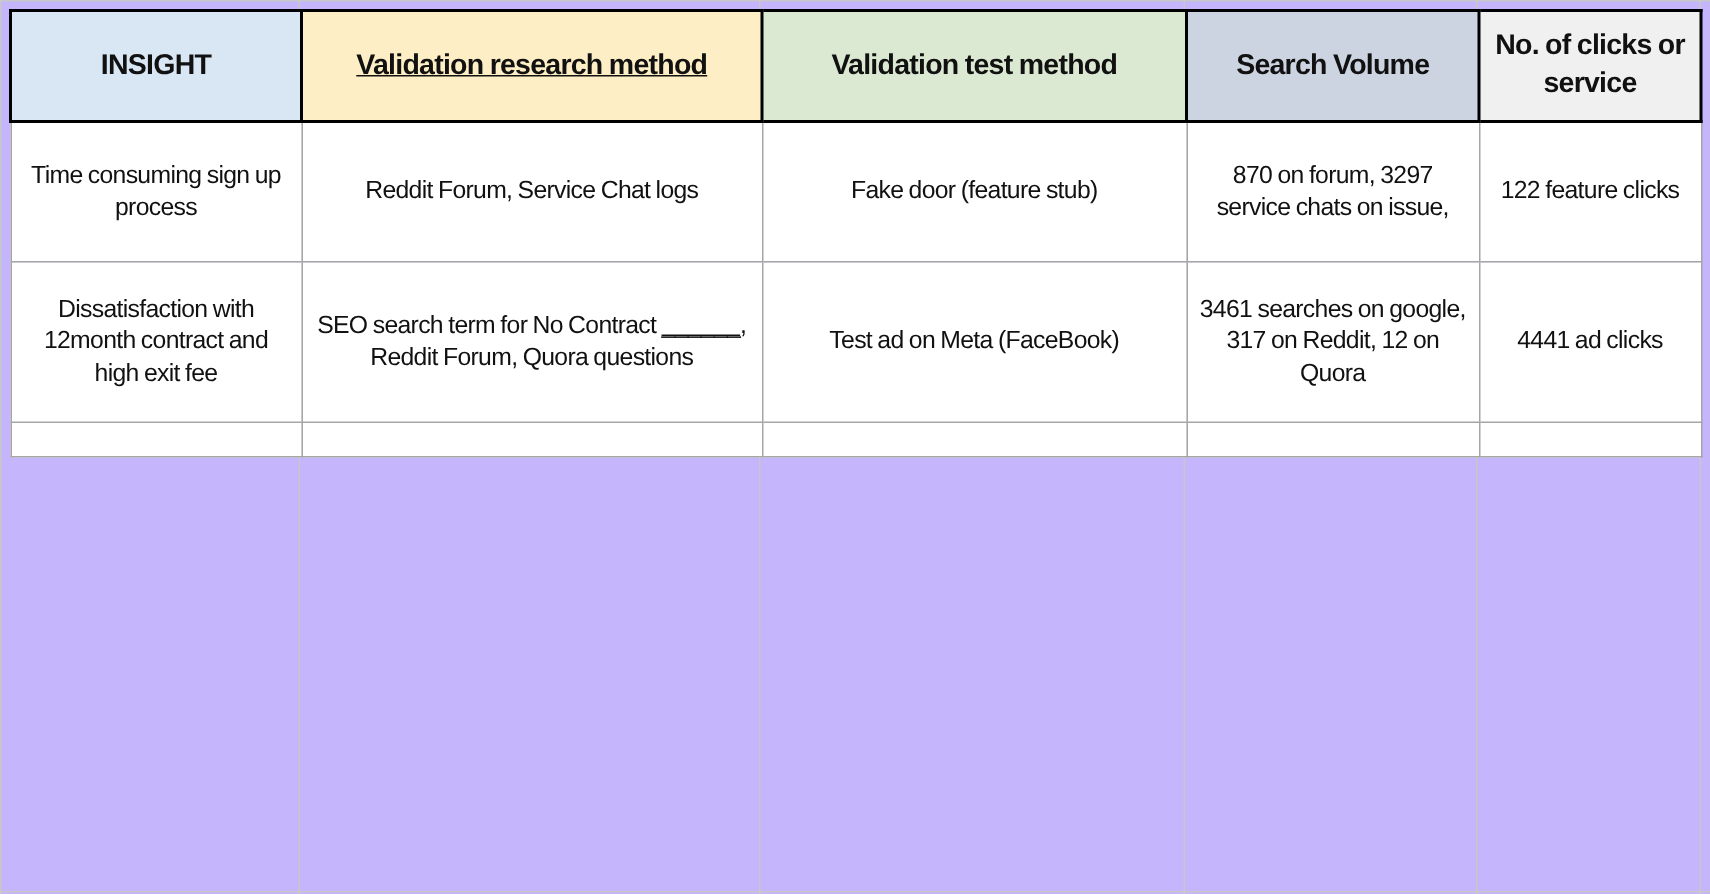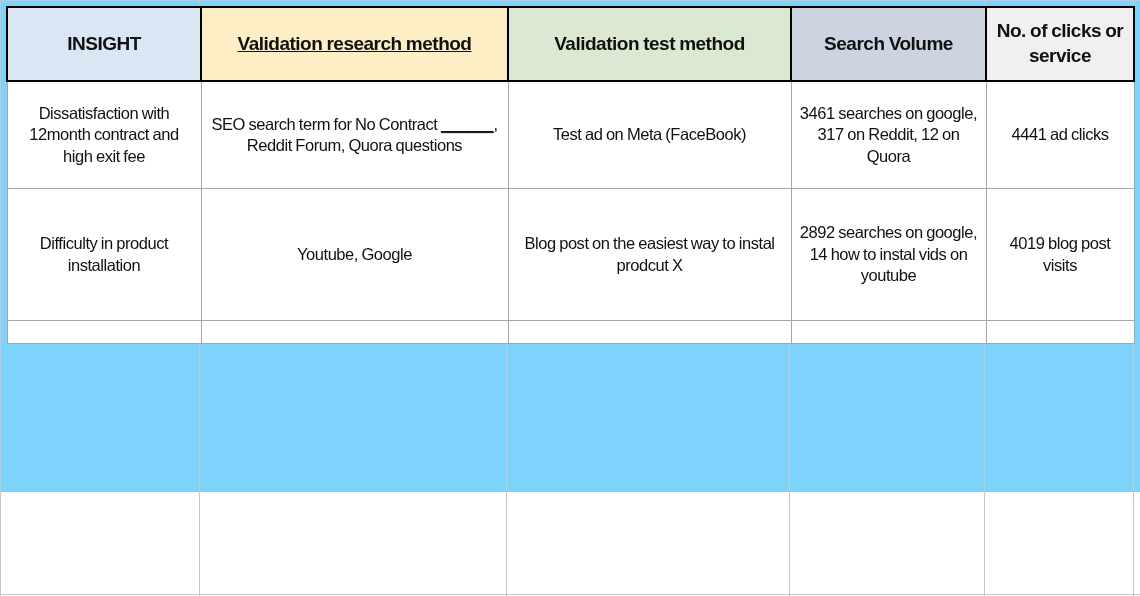--- a/index.html
+++ b/index.html
@@ -11,22 +11,22 @@
     width: 1140px;
     height: 596px;
     overflow: hidden;
     font-family: "Liberation Sans", sans-serif;
     -webkit-font-smoothing: antialiased;
   }
 
   #sheet {
     position: relative;
     width: 1140px;
-    height: 492px;
-    background: #7dd3fc;
+    height: 596px;
+    background: #c4b5fd;
   }
 
   
   .grid-line-h {
     position: absolute;
     left: 0;
     width: 1140px;
     height: 1px;
     background: #c8c8c8;
   }
@@ -127,37 +127,37 @@
 
       <tr class="hdr-title">
         <td class="c-insight">INSIGHT</td>
         <td class="c-research">Validation research method</td>
         <td class="c-test">Validation test  method</td>
         <td class="c-volume">Search Volume</td>
         <td class="c-clicks">No. of clicks or service</td>
       </tr>
 
 
+      <tr class="data-row r1">
+        <td>Time consuming sign up process</td>
+        <td>Reddit Forum, Service Chat logs</td>
+        <td>Fake door (feature stub)</td>
+        <td>870 on forum, 3297 service chats on issue,</td>
+        <td>122 feature clicks</td>
+      </tr>
 
 
       <tr class="data-row r3">
         <td>Dissatisfaction with 12month contract and high exit fee</td>
         <td><span>SEO search term for No Contract </span><span class="blank-fill">______</span><span>, Reddit Forum, Quora questions</span></td>
         <td>Test ad on Meta (FaceBook)</td>
         <td>3461 searches on google, 317 on Reddit, 12 on Quora</td>
         <td>4441 ad clicks</td>
       </tr>
 
-      <tr class="data-row r4">
-        <td>Difficulty in product installation</td>
-        <td>Youtube, Google</td>
-        <td>Blog post on the easiest way to instal prodcut X</td>
-        <td>2892 searches on google, 14 how to instal vids on youtube</td>
-        <td>4019 blog post visits</td>
-      </tr>
 
       <tr class="partial">
         <td></td>
         <td></td>
         <td></td>
         <td></td>
         <td></td>
       </tr>
 
     </tbody>

